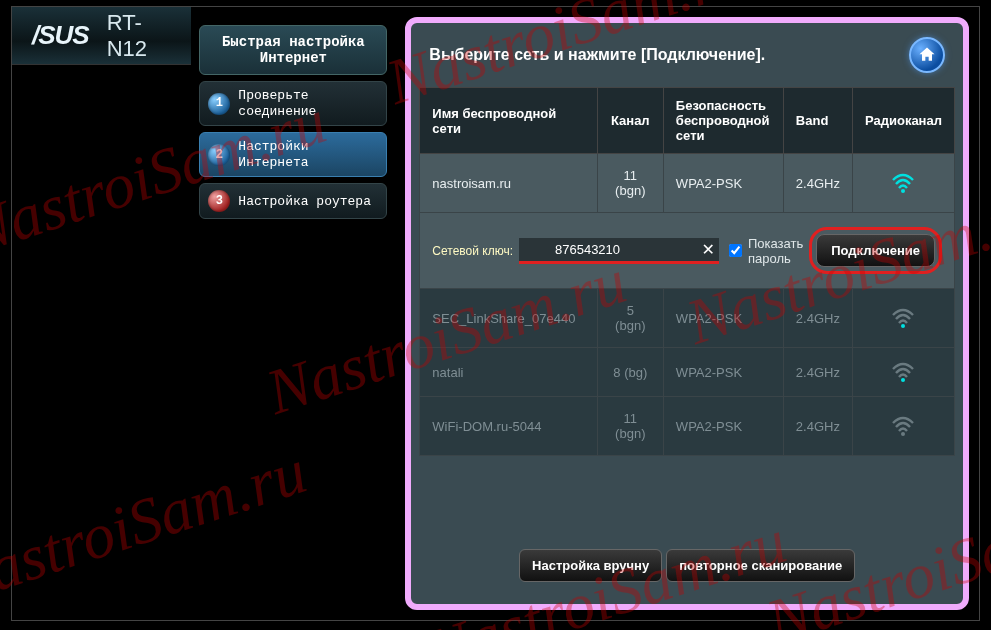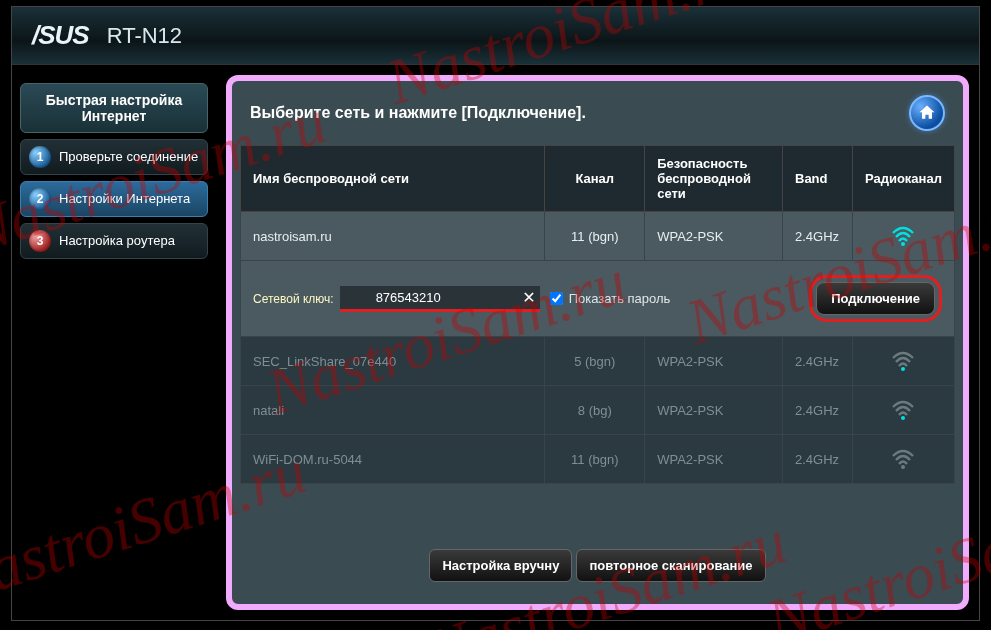--- a/index.html
+++ b/index.html
@@ -12,21 +12,21 @@
     overflow: hidden;
     position: relative;
   }
   .frame {
     position: absolute;
     left: 11px; top: 6px;
     width: 969px; height: 615px;
     border: 1px solid #444;
     background: #000;
     display: flex;
-    flex-direction: column;
+    flex-direction: row;
   }
   
   .header {
     height: 58px;
     background: linear-gradient(#1a3038,#0b1518 60%,#1a3038);
     display: flex;
     align-items: center;
     padding: 0 20px;
     border-bottom: 1px solid #333;
   }
@@ -47,20 +47,21 @@
     flex: 1;
     display: flex;
     padding: 10px 10px 10px 0;
     gap: 14px;
     min-height: 0;
   }
   
   .sidebar {
     width: 200px;
     padding: 8px 4px 0 8px;
+    font-family: Liberation Mono, monospace;
   }
   .side-title {
     background: linear-gradient(#2a4a55,#1a3038);
     border: 1px solid #466;
     border-radius: 6px;
     text-align: center;
     font-weight: bold;
     font-size: 14px;
     padding: 8px 6px;
     margin-bottom: 6px;

